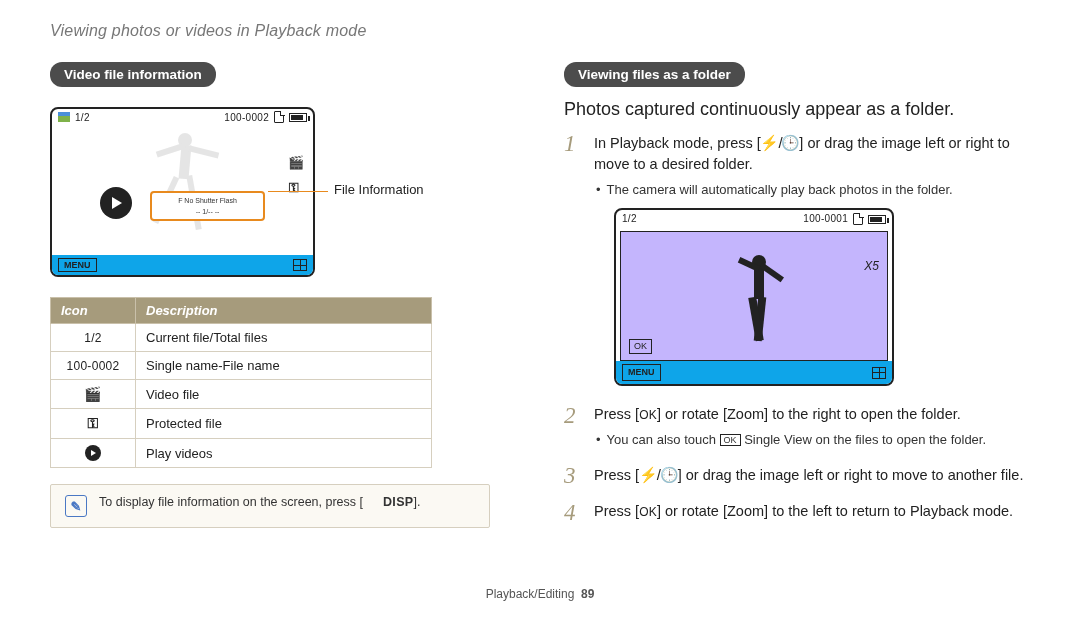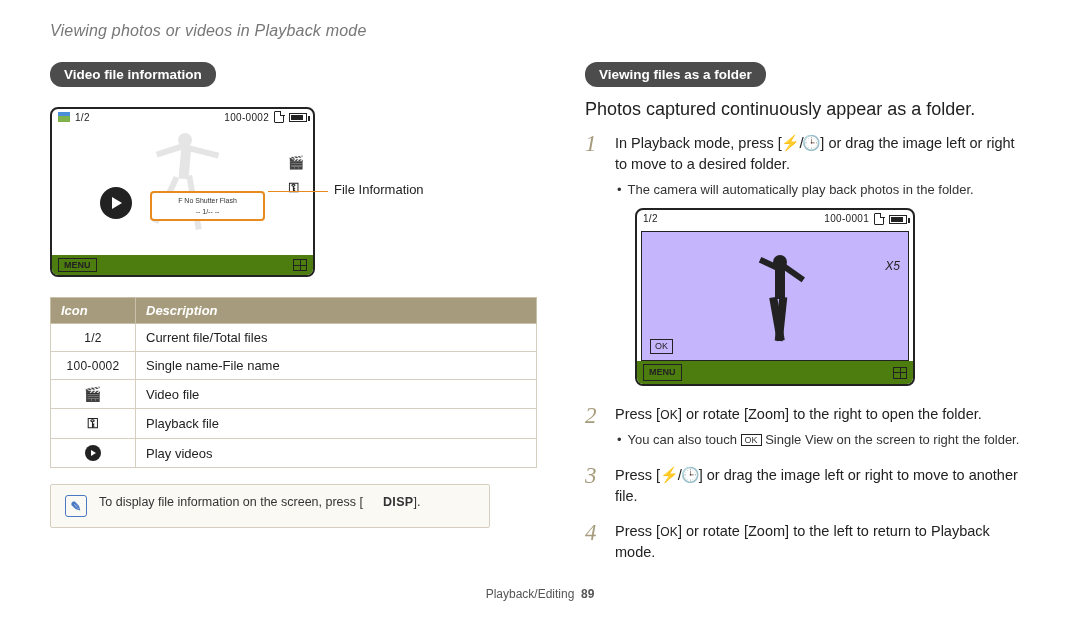--- a/index.html
+++ b/index.html
@@ -87,36 +87,36 @@
     width:115px; height:30px;
     border:2px solid #e88a1e; border-radius:4px;
     background:#fff; padding:2px 4px; font-size:8px;
     display:flex; flex-direction:column;justify-content:space-around;
   }
   .fileinfo-box .row{display:flex;justify-content:space-around;font-size:7px;color:#333;}
   .lcd-bottom{
     display:flex; justify-content:space-between; align-items:center;
     padding:3px 6px;
     font-size:10px;
-    background:#4d7c0f;
+    background:#0ea5e9;
   }
   .menu-btn{
     border:1.2px solid #222; padding:1px 5px; font-size:9px; font-weight:bold;
     font-family:"Arial Black",Arial,sans-serif;
   }
   .grid-icon-small{
     width:14px;height:12px;border:1.2px solid #222;position:relative;
   }
   .grid-icon-small::before,.grid-icon-small::after{content:'';position:absolute;background:#222;}
   .grid-icon-small::before{left:50%;top:0;width:1px;height:100%;margin-left:-.5px;}
   .grid-icon-small::after{top:50%;left:0;height:1px;width:100%;margin-top:-.5px;}
   .callout-line{position:absolute; left:218px; top:84px; width:60px; height:1px; background:#e88a1e;}
   .callout-label{position:absolute; left:284px; top:75px; font-size:13px; color:#222;}
   
-  .icon-table{width: 487px; border-collapse:collapse; font-size:13px; margin-bottom:16px;}
+  .icon-table{width: 382px; border-collapse:collapse; font-size:13px; margin-bottom:16px;}
   .icon-table th{
     background:#a69b7c; color:#fff; font-weight:600; text-align:left;
     padding:5px 10px; font-style:italic; border:1px solid #c9c0aa;
   }
   .icon-table th.first{width:85px;}
   .icon-table td{
     border:1px solid #d6cfbf; padding:6px 10px; vertical-align:middle;
   }
   .icon-table td.iconcell{
     text-align:center; font-family:"Arial Black",Arial,sans-serif; font-size:12px; letter-spacing:.3px;
@@ -255,21 +255,21 @@
       <tr>
         <td class="iconcell">100-0002</td>
         <td>Single name-File name</td>
       </tr>
       <tr>
         <td class="iconcell"><span class="video-glyph">🎬</span></td>
         <td>Video file</td>
       </tr>
       <tr>
         <td class="iconcell"><span class="key-glyph">⚿</span></td>
-        <td>Playback file</td>
+        <td>Protected file</td>
       </tr>
       <tr>
         <td class="iconcell"><span class="play-glyph"></span></td>
         <td>Play videos</td>
       </tr>
     </tbody>
       </table>
 
     <div class="note-box">
       <div class="note-icon">✎</div>
@@ -326,21 +326,21 @@
           </div>
         </div>
       </li>
 
       <li>
         <span class="step-num">2</span>
         <div class="step-body">
           <span>Press [</span><span class="btn-label">OK</span><span>] or rotate [</span><span>Zoom</span><span>] to the right to open the folder.</span>
           <div class="sub-bullet">
             <span>
-              <span>You can also touch </span><span class="inline-ok">OK</span><span> Single View</span><span> on the screen to right the folder.</span>
+              <span>You can also touch </span><span class="inline-ok">OK</span><span> Single View</span><span> on the files to open the folder.</span>
             </span>
           </div>
         </div>
       </li>
 
       <li>
         <span class="step-num">3</span>
         <div class="step-body">
           <span>Press [</span><span class="thin-icons">⚡/🕒</span><span>] or drag the image left or right to move to another file.</span>
         </div>

